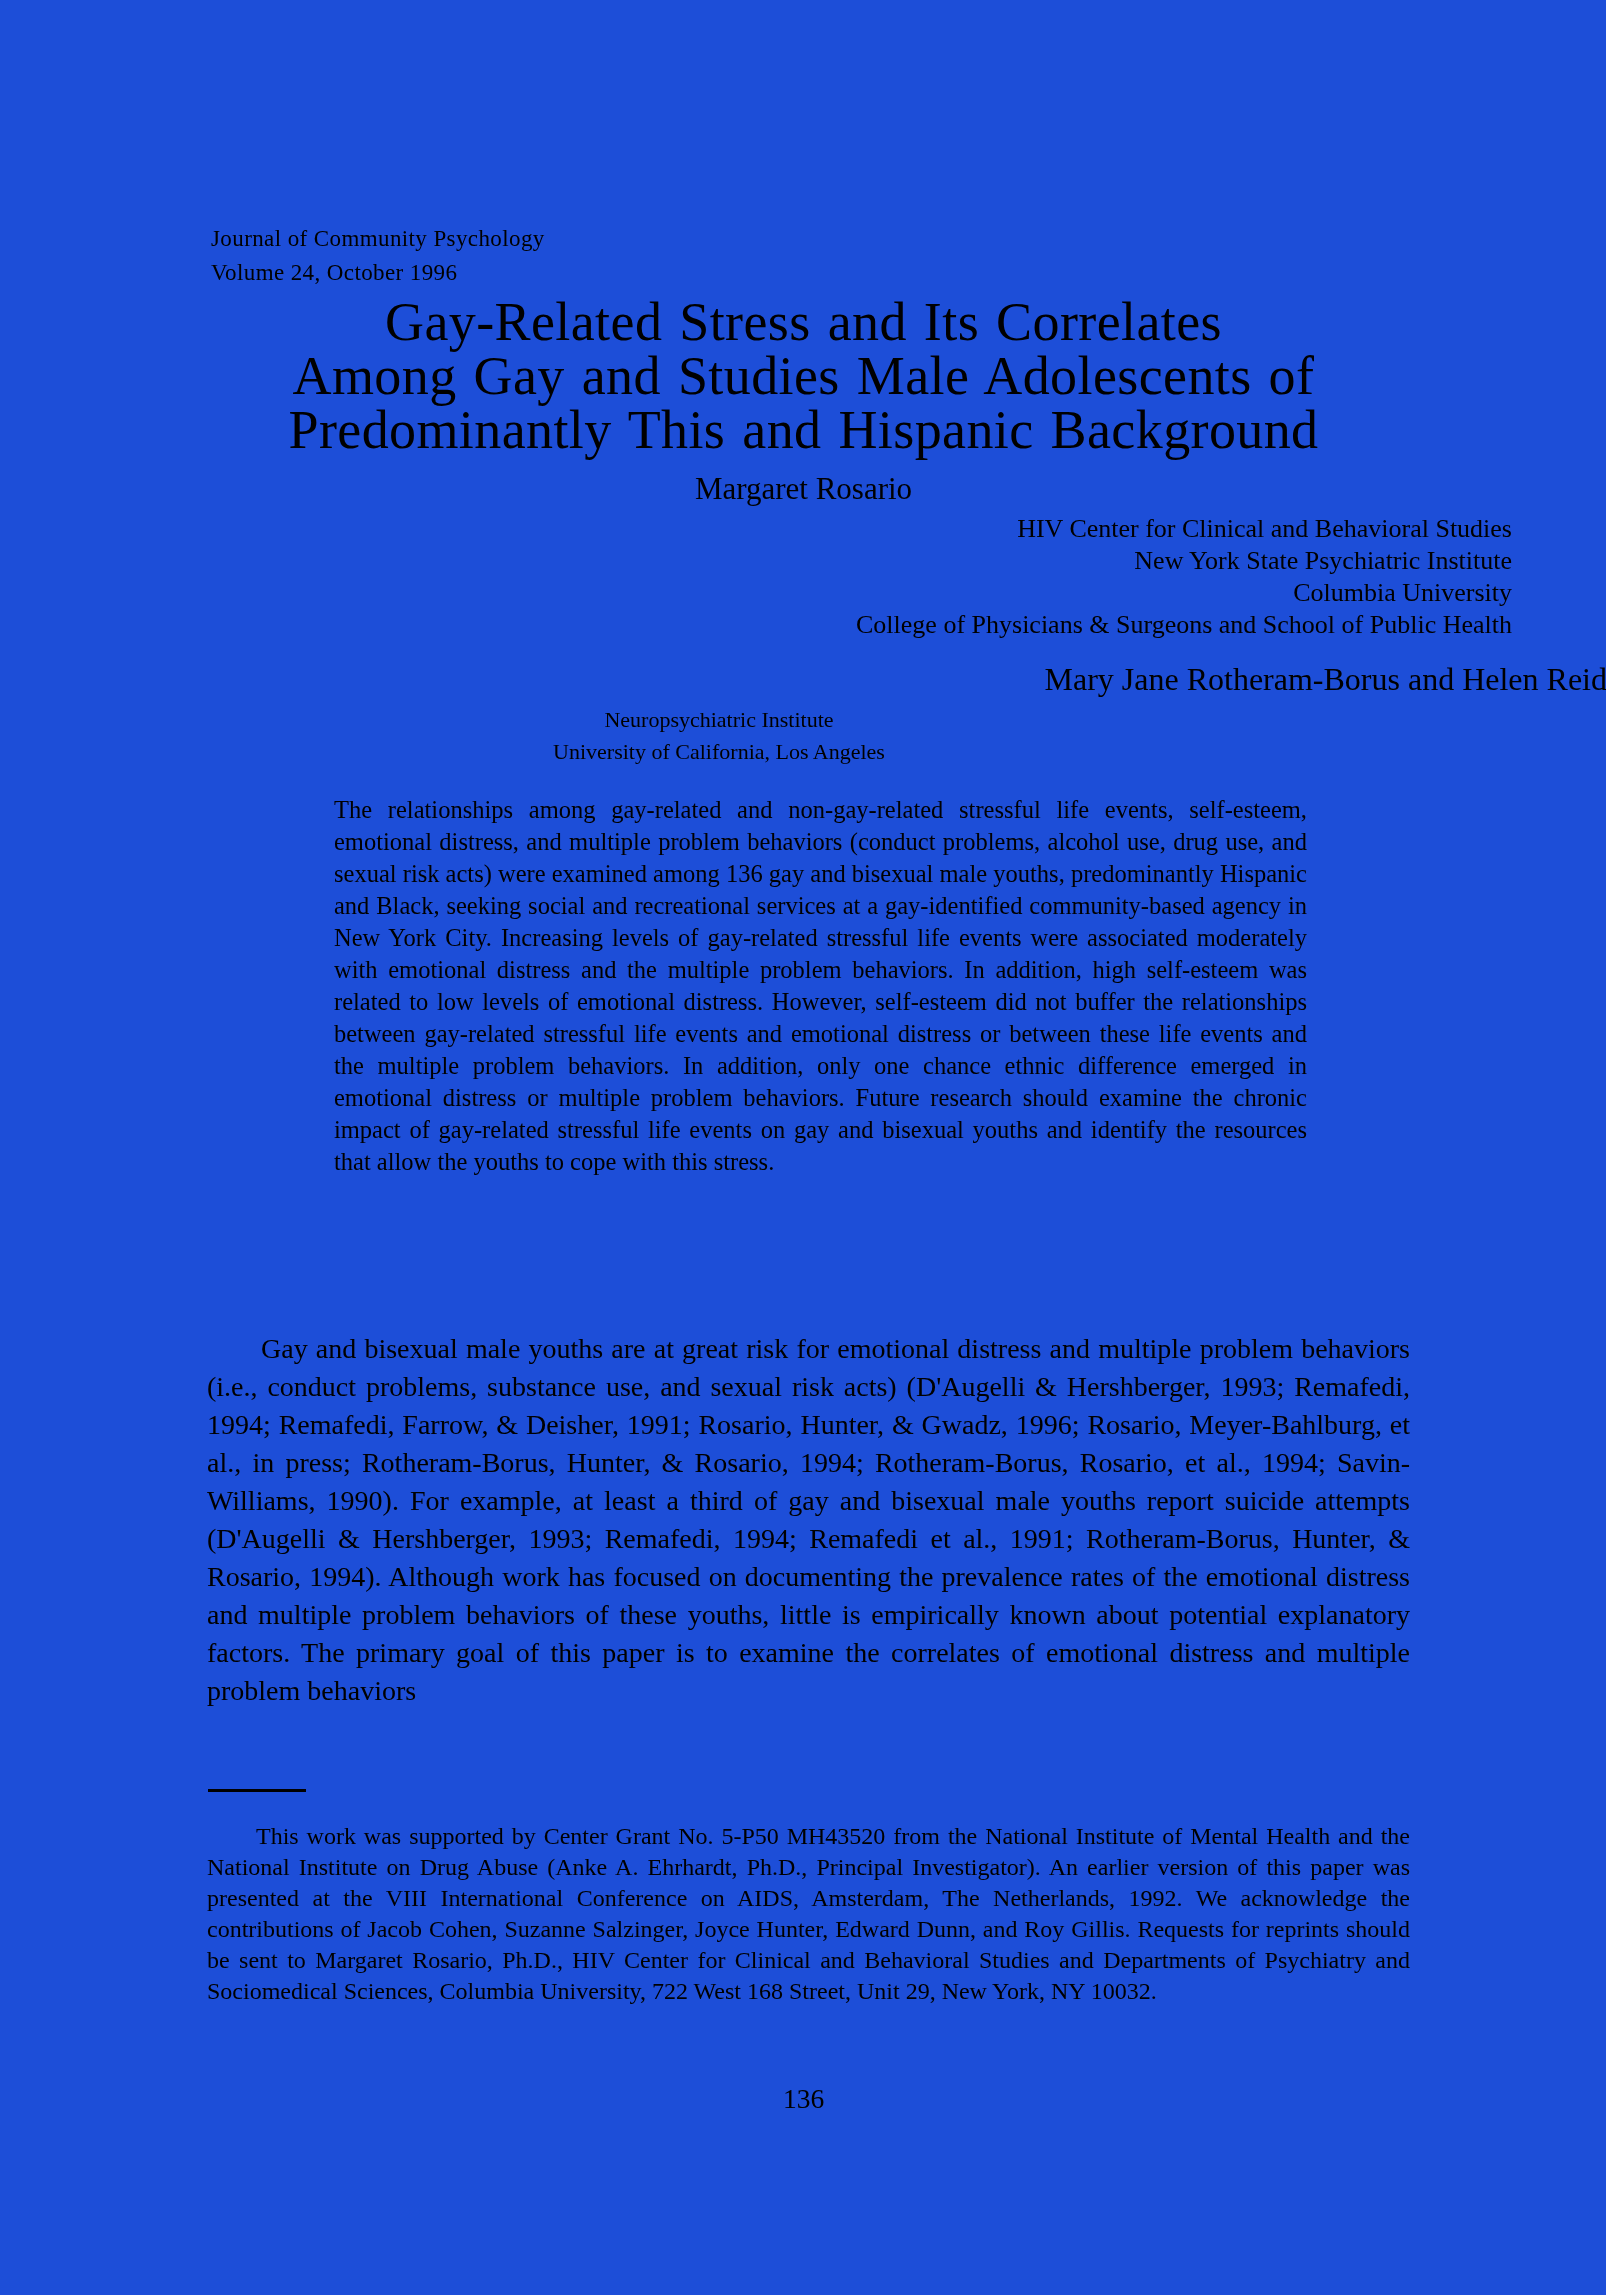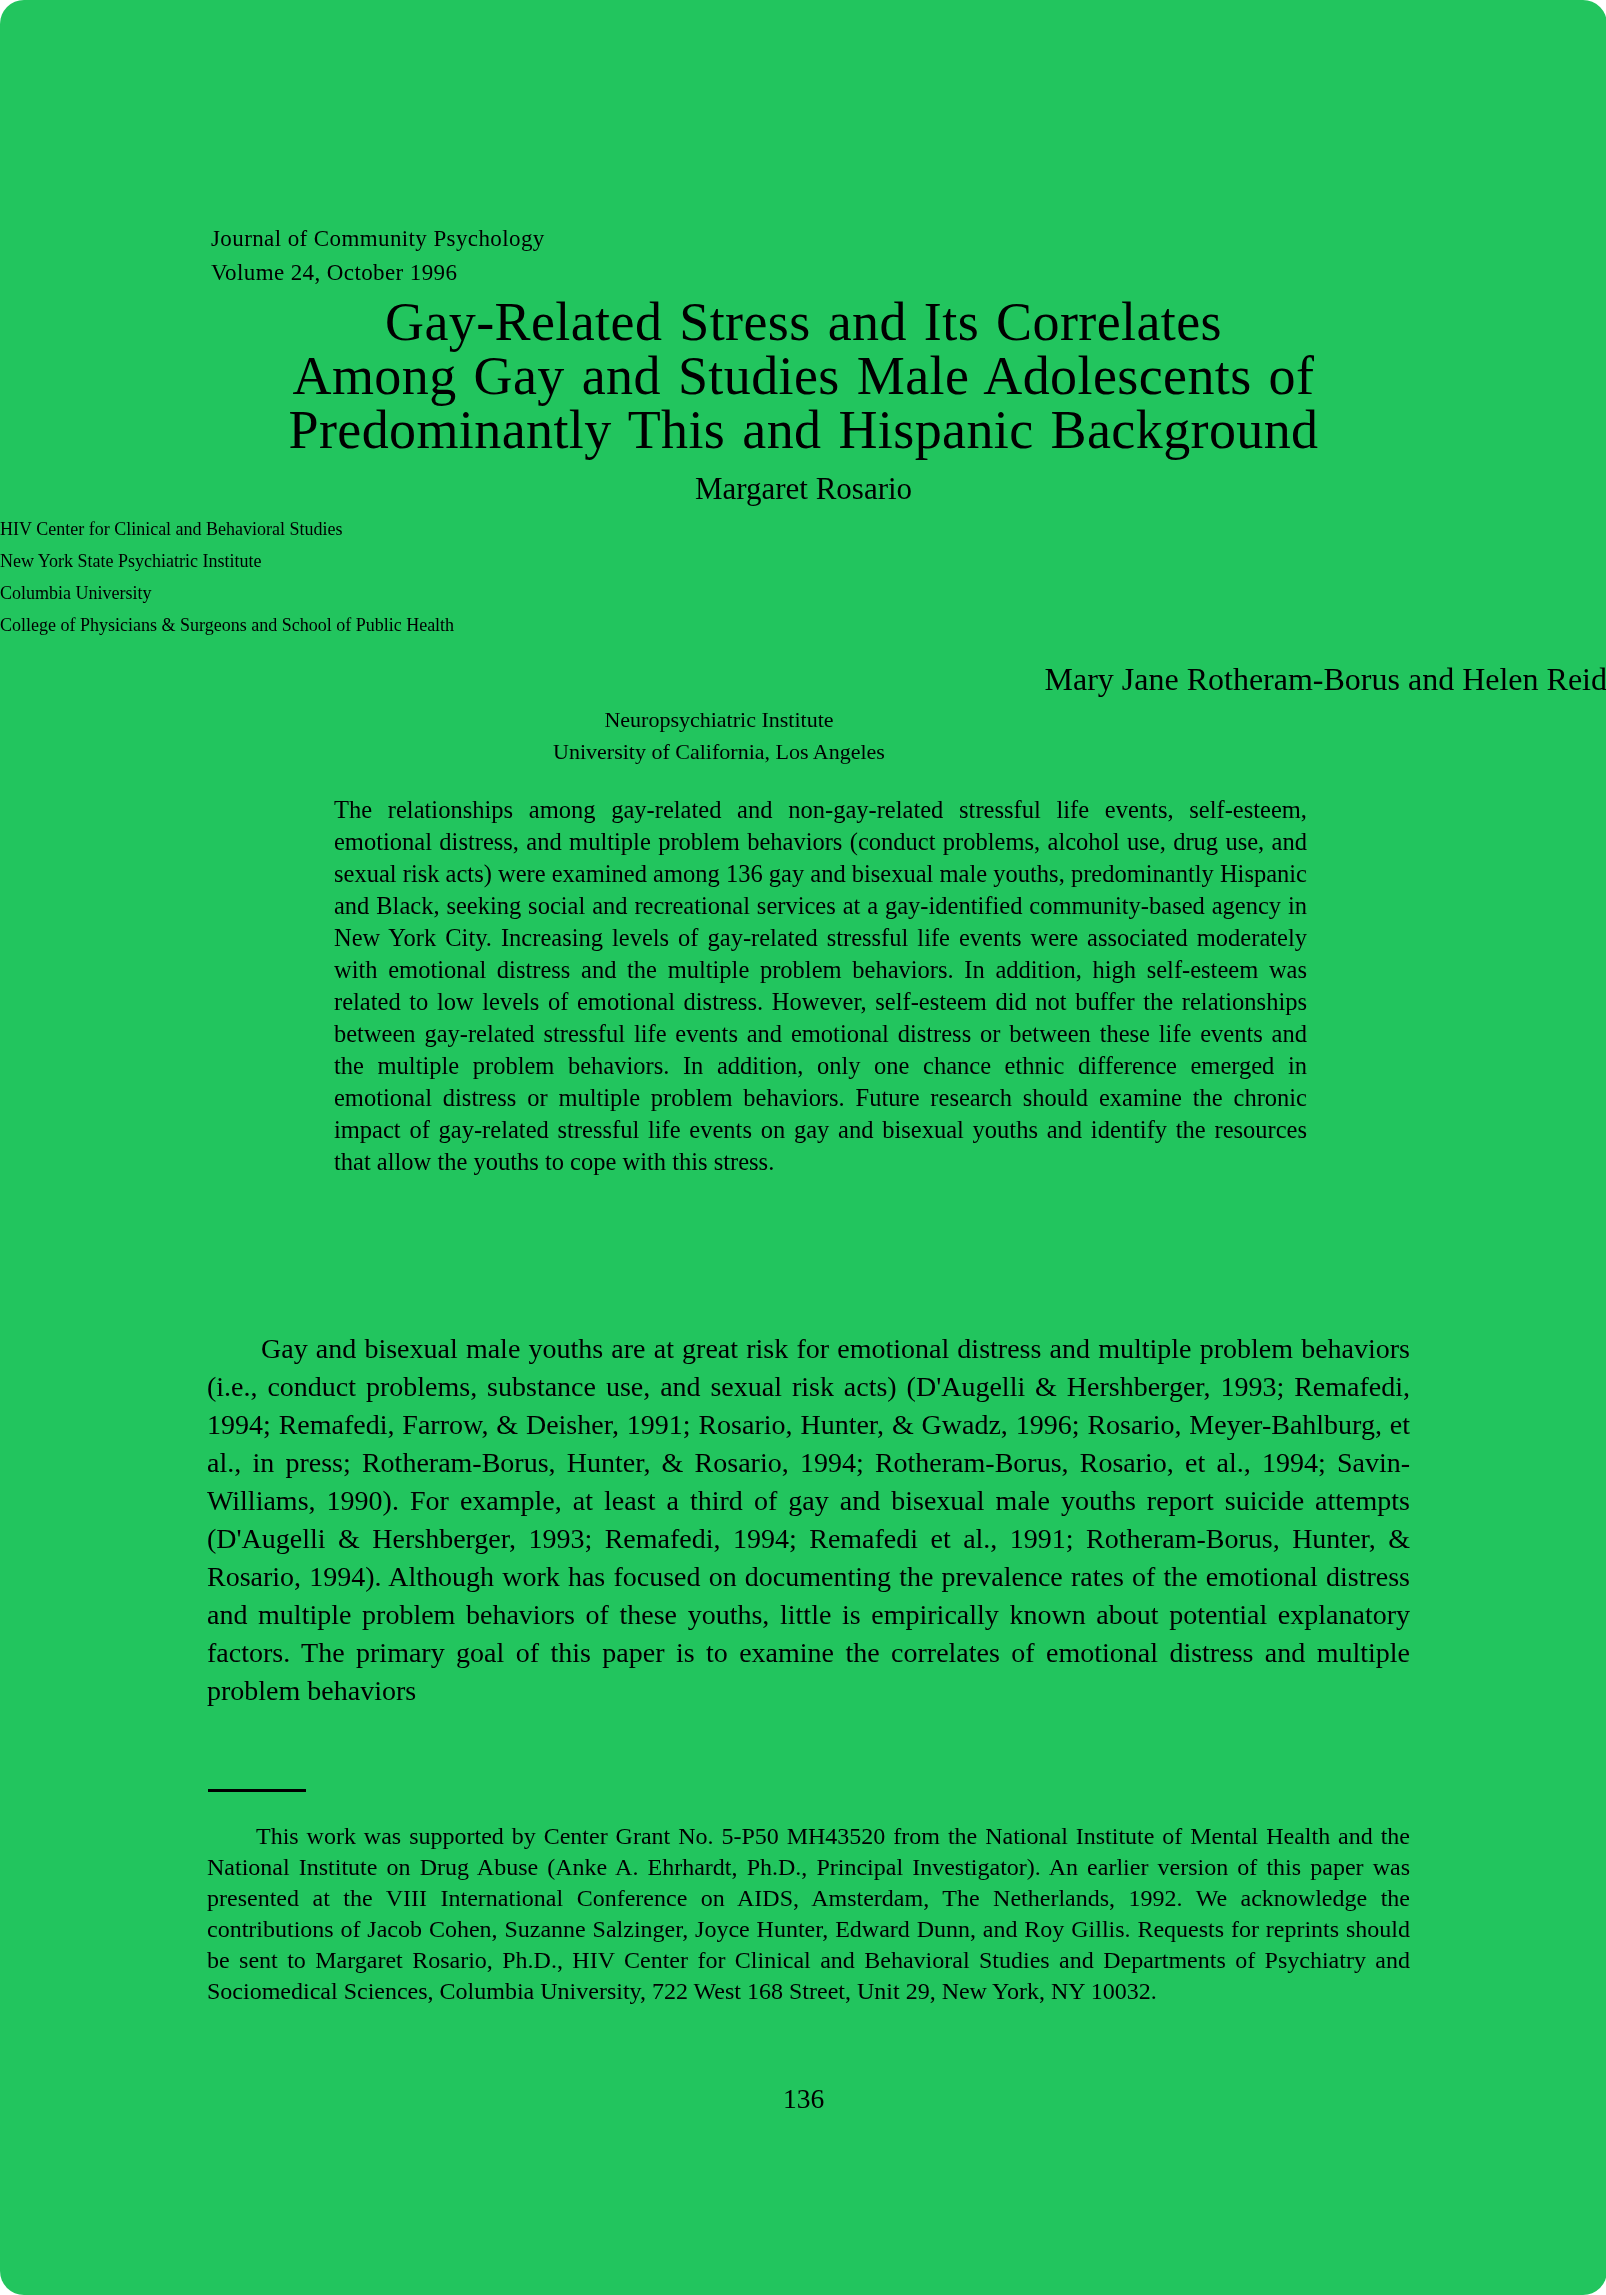--- a/index.html
+++ b/index.html
@@ -5,23 +5,22 @@
   html, body { margin: 0; padding: 0; }
   body {
     width: 1607px; height: 2295px;
     background: #ffffff;
     color: #000000;
     font-family: "Liberation Serif", serif;
   }
   .page {
     position: relative;
     width: 1607px; height: 2295px;
-    background: #22c55e;
+    background: #1d4ed8;
     overflow: hidden;
-    border-radius: 24px;
   }
   .journal-header {
     position: absolute;
     left: 211px; top: 222px;
     font-size: 23px;
     line-height: 34px;
     letter-spacing: 0.4px;
   }
   .title-block {
     position: absolute;
@@ -38,22 +37,22 @@
     left: 0; top: 470px;
     width: 1607px;
     text-align: center;
     font-size: 31px;
     line-height: 37px;
   }
   .author1-affil {
     position: absolute;
     left: 0; top: 513px;
     width: 1512px;
-    text-align: left;
-    font-size: 18px;
+    text-align: right;
+    font-size: 26px;
     line-height: 32px;
   }
   .author2-name {
     position: absolute;
     left: 0; top: 660px;
     width: 1607px;
     text-align: right;
     font-size: 32px;
     line-height: 38px;
   }

